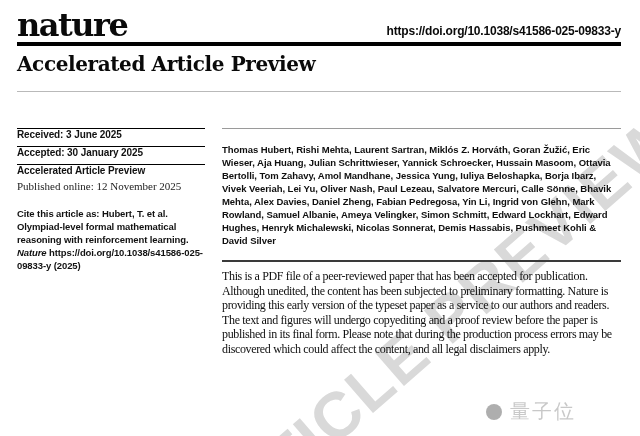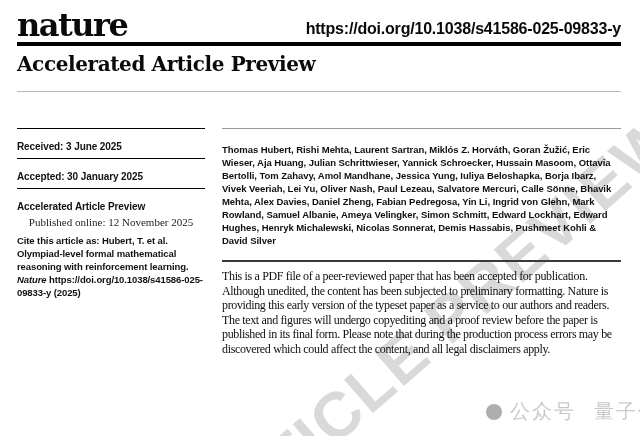--- a/index.html
+++ b/index.html
@@ -27,21 +27,21 @@
   }
   .journal-logo {
     font-family: "DejaVu Serif", serif;
     font-weight: 700;
     font-size: 32px;
     line-height: 30px;
     letter-spacing: -1.5px;
     color: #0a0a0a;
   }
   .doi-link {
-    font-size: 16px;
+    font-size: 12px;
     font-weight: 700;
     letter-spacing: -0.2px;
     color: #0a0a0a;
     padding-bottom: 2px;
     text-decoration: none;
     text-align: right;
   }
   .rule-thick {
     height: 4px;
     background: #000000;
@@ -75,38 +75,38 @@
   .columns {
     display: flex;
     gap: 17px;
     margin-top: 36px;
   }
   .col-left  { width: 188px; flex: 0 0 188px; }
   .col-right { width: 399px; flex: 0 0 399px; }
 
   .meta-section {
     border-top: 1px solid #000;
-    padding: 12px 0 5px;
+    padding: 0 0 5px;
   }
   .meta-label {
     font-size: 10px;
     font-weight: 700;
     letter-spacing: -0.1px;
     line-height: 12px;
   }
   .published-line {
     font-family: "Liberation Serif", serif;
     font-weight: 400;
     font-size: 11px;
     line-height: 13px;
     margin-top: 3px;
     color: #222;
-    text-align: center;
   }
   .cite-block {
+    margin-top: 9px;
     font-size: 9.5px;
     font-weight: 700;
     letter-spacing: -0.1px;
     line-height: 13px;
   }
   .cite-block .journal-italic { font-style: italic; }
 
   .authors-block {
     border-top: 1px solid #9a9a9a;
     padding-top: 14px;
@@ -211,15 +211,14 @@
     <div class="col-right">
       <div class="authors-block">Thomas Hubert, Rishi Mehta, Laurent Sartran, Miklós Z. Horváth, Goran Žužić, Eric Wieser, Aja Huang, Julian Schrittwieser, Yannick Schroecker, Hussain Masoom, Ottavia Bertolli, Tom Zahavy, Amol Mandhane, Jessica Yung, Iuliya Beloshapka, Borja Ibarz, Vivek Veeriah, Lei Yu, Oliver Nash, Paul Lezeau, Salvatore Mercuri, Calle Sönne, Bhavik Mehta, Alex Davies, Daniel Zheng, Fabian Pedregosa, Yin Li, Ingrid von Glehn, Mark Rowland, Samuel Albanie, Ameya Velingker, Simon Schmitt, Edward Lockhart, Edward Hughes, Henryk Michalewski, Nicolas Sonnerat, Demis Hassabis, Pushmeet Kohli &amp; David Silver</div>
       <div class="note-block">This is a PDF file of a peer-reviewed paper that has been accepted for publication. Although unedited, the content has been subjected to preliminary formatting. Nature is providing this early version of the typeset paper as a service to our authors and readers. The text and figures will undergo copyediting and a proof review before the paper is published in its final form. Please note that during the production process errors may be discovered which could affect the content, and all legal disclaimers apply.</div>
     </div>
 
   </div>
 </div>
 
 <div class="badge-watermark">
   <div class="badge-circle"></div>
-  <div class="badge-text">公众号</div>
   <div class="badge-text">量子位</div>
 </div>
 
 </body></html>

